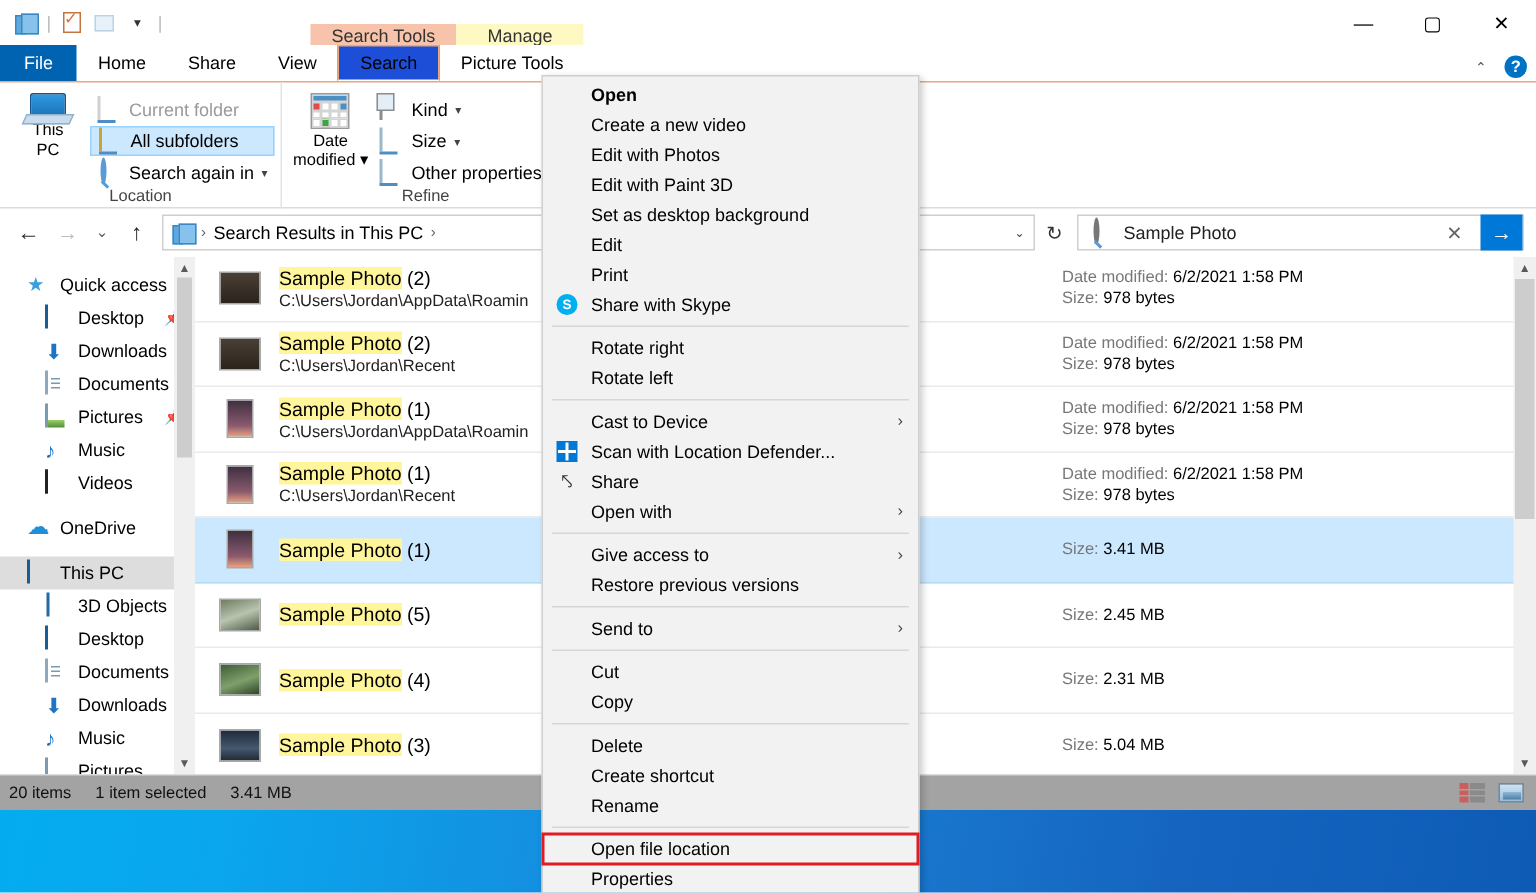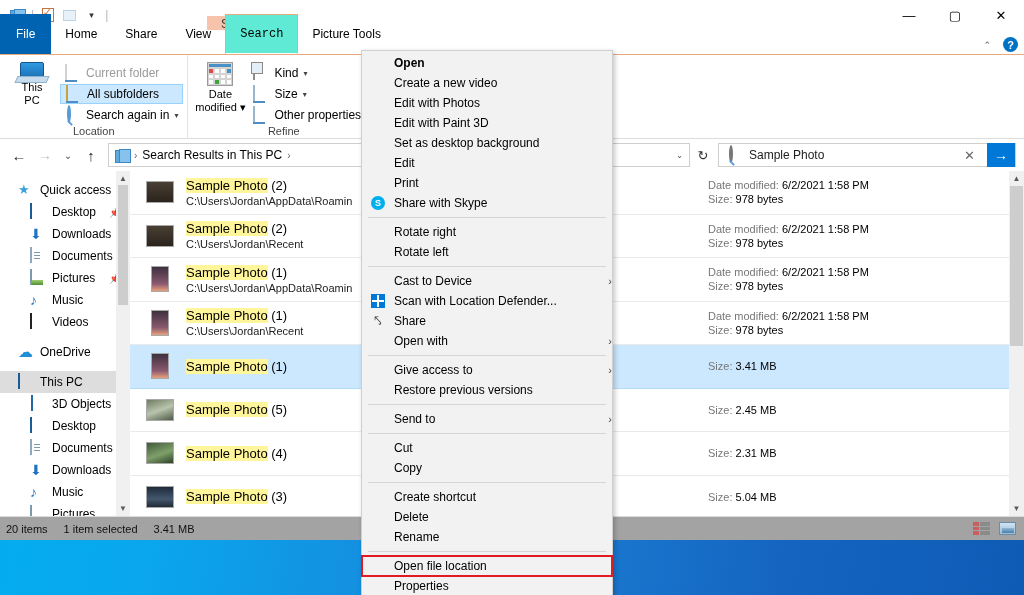--- a/index.html
+++ b/index.html
@@ -74,27 +74,27 @@
     width: 46px; height: 30px; display: flex; align-items: center;
     justify-content: center; font-size: 13px; color: #000;
   }
 
   
   .tabstrip {
     height: 24px; display: flex; align-items: flex-end;
     position: relative; flex: none; background: #fff;
   }
   .tab {
-    height: 40px; display: flex; align-items: center; padding: 0 14px;
+    height: 24px; display: flex; align-items: center; padding: 0 14px;
     font-size: 12px; color: #000;
   }
   .tab.file { background: #0063b1; color: #fff; padding: 0 16px; }
   .tab.active-search {
-    background: #5eead4; border: 1px solid #e8a87c; border-bottom: 1px solid #fff;
-    position: relative; z-index: 3; font-family: Liberation Mono, monospace;
+    background: #1d4ed8; border: 1px solid #e8a87c; border-bottom: 1px solid #fff;
+    position: relative; z-index: 3;
   }
   .tab.picture-tools { background: #fff; }
   .ribbon-right {
     position: absolute; right: 6px; bottom: 2px;
     display: flex; align-items: center; gap: 12px;
   }
   .collapse-chev { font-size: 9px; color: #555; }
   .help-btn {
     width: 15px; height: 15px; border-radius: 50%; background: #0072c6;
     color: #fff; font-size: 11px; font-weight: bold;
@@ -352,21 +352,21 @@
   
   #context-menu {
     position: absolute; left: 361px; top: 50px; width: 252px;
     background: #f2f2f2; border: 1px solid #cfcfcf;
     box-shadow: 2px 2px 5px rgba(0,0,0,0.22);
     padding: 2px 0; z-index: 50;
     font-size: 12px;
   }
   .mi {
     height: 20px; display: flex; align-items: center;
-    padding-left: 32px; color: #000; position: relative;
+    padding-left: 32px; padding-right: 10px; color: #000; position: relative;
   }
   .mi.bold { font-weight: bold; }
   .mi .mico {
     position: absolute; left: 8px; width: 16px; height: 16px;
     display: flex; align-items: center; justify-content: center;
   }
   .mi .submenu-arrow {
     margin-left: auto; font-size: 11px; color: #444;
   }
   .msep { height: 1px; background: #d6d6d6; margin: 4px 6px; }
@@ -828,24 +828,24 @@
 
   <div class="mi">
       <span>Cut</span>
     </div>
   <div class="mi">
       <span>Copy</span>
     </div>
   <div class="msep"></div>
 
   <div class="mi">
+      <span>Delete</span>
+    </div>
+  <div class="mi">
       <span>Create shortcut</span>
-    </div>
-  <div class="mi">
-      <span>Delete</span>
     </div>
   <div class="mi">
       <span>Rename</span>
     </div>
   <div class="msep"></div>
 
   <div class="mi-wrap">
     <div class="mi highlighted">
         <span>Open file location</span>
       </div>

